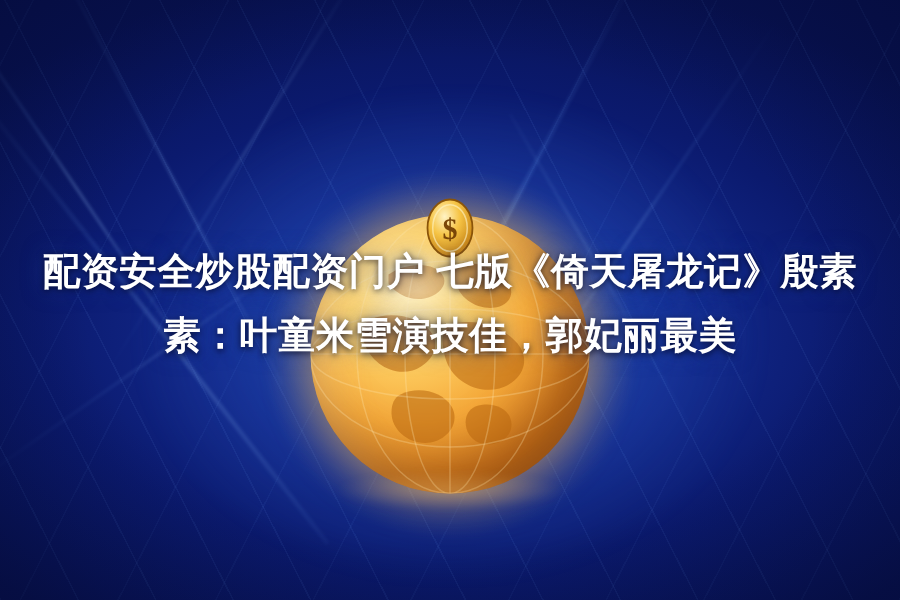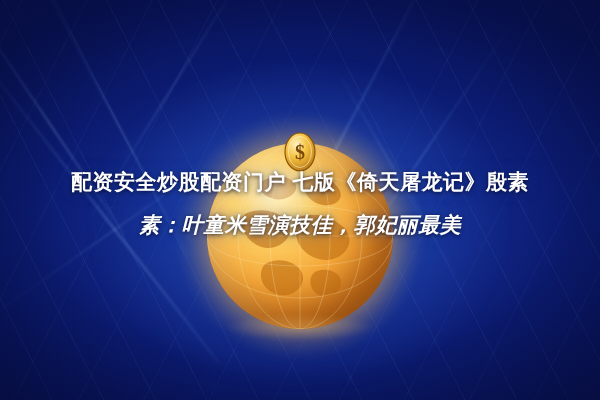--- a/index.html
+++ b/index.html
@@ -133,29 +133,29 @@
 
   
   .headline {
     position: absolute;
     left: 0;
     top: 160px;
     width: 600px;
     text-align: center;
     color: #ffffff;
     font-family: "Liberation Sans", sans-serif;
-    font-size: 21px;
+    font-size: 25px;
     line-height: 43px;
     font-weight: 700;
     letter-spacing: 0.5px;
     text-shadow: 0 1px 4px rgba(0,0,20,0.75), 0 0 14px rgba(30,60,150,0.6);
     white-space: nowrap;
     z-index: 5;
   }
-  .headline .line2 { display: block; font-style: italic; }
+  .headline .line2 { display: block; }
   .headline .line1 { display: block; }
 </style>
 </head>
 <body>
 
 <div class="banner">
 
   <div class="bg-base"></div>
   <div class="grid-lines"></div>
 

